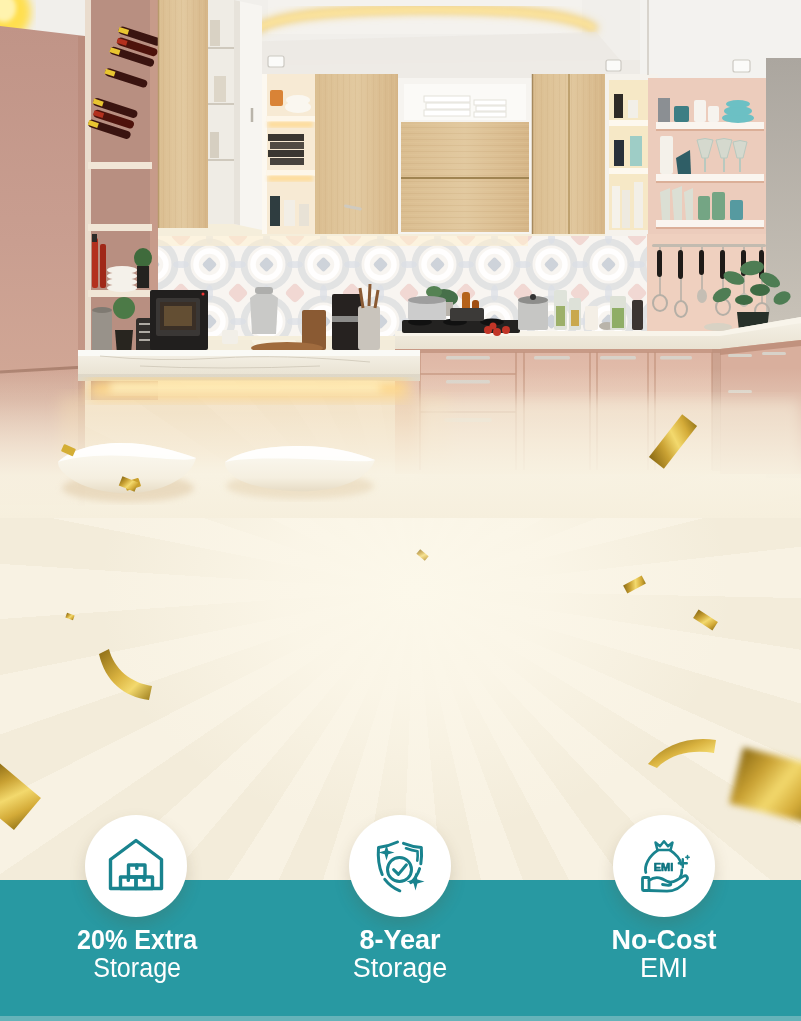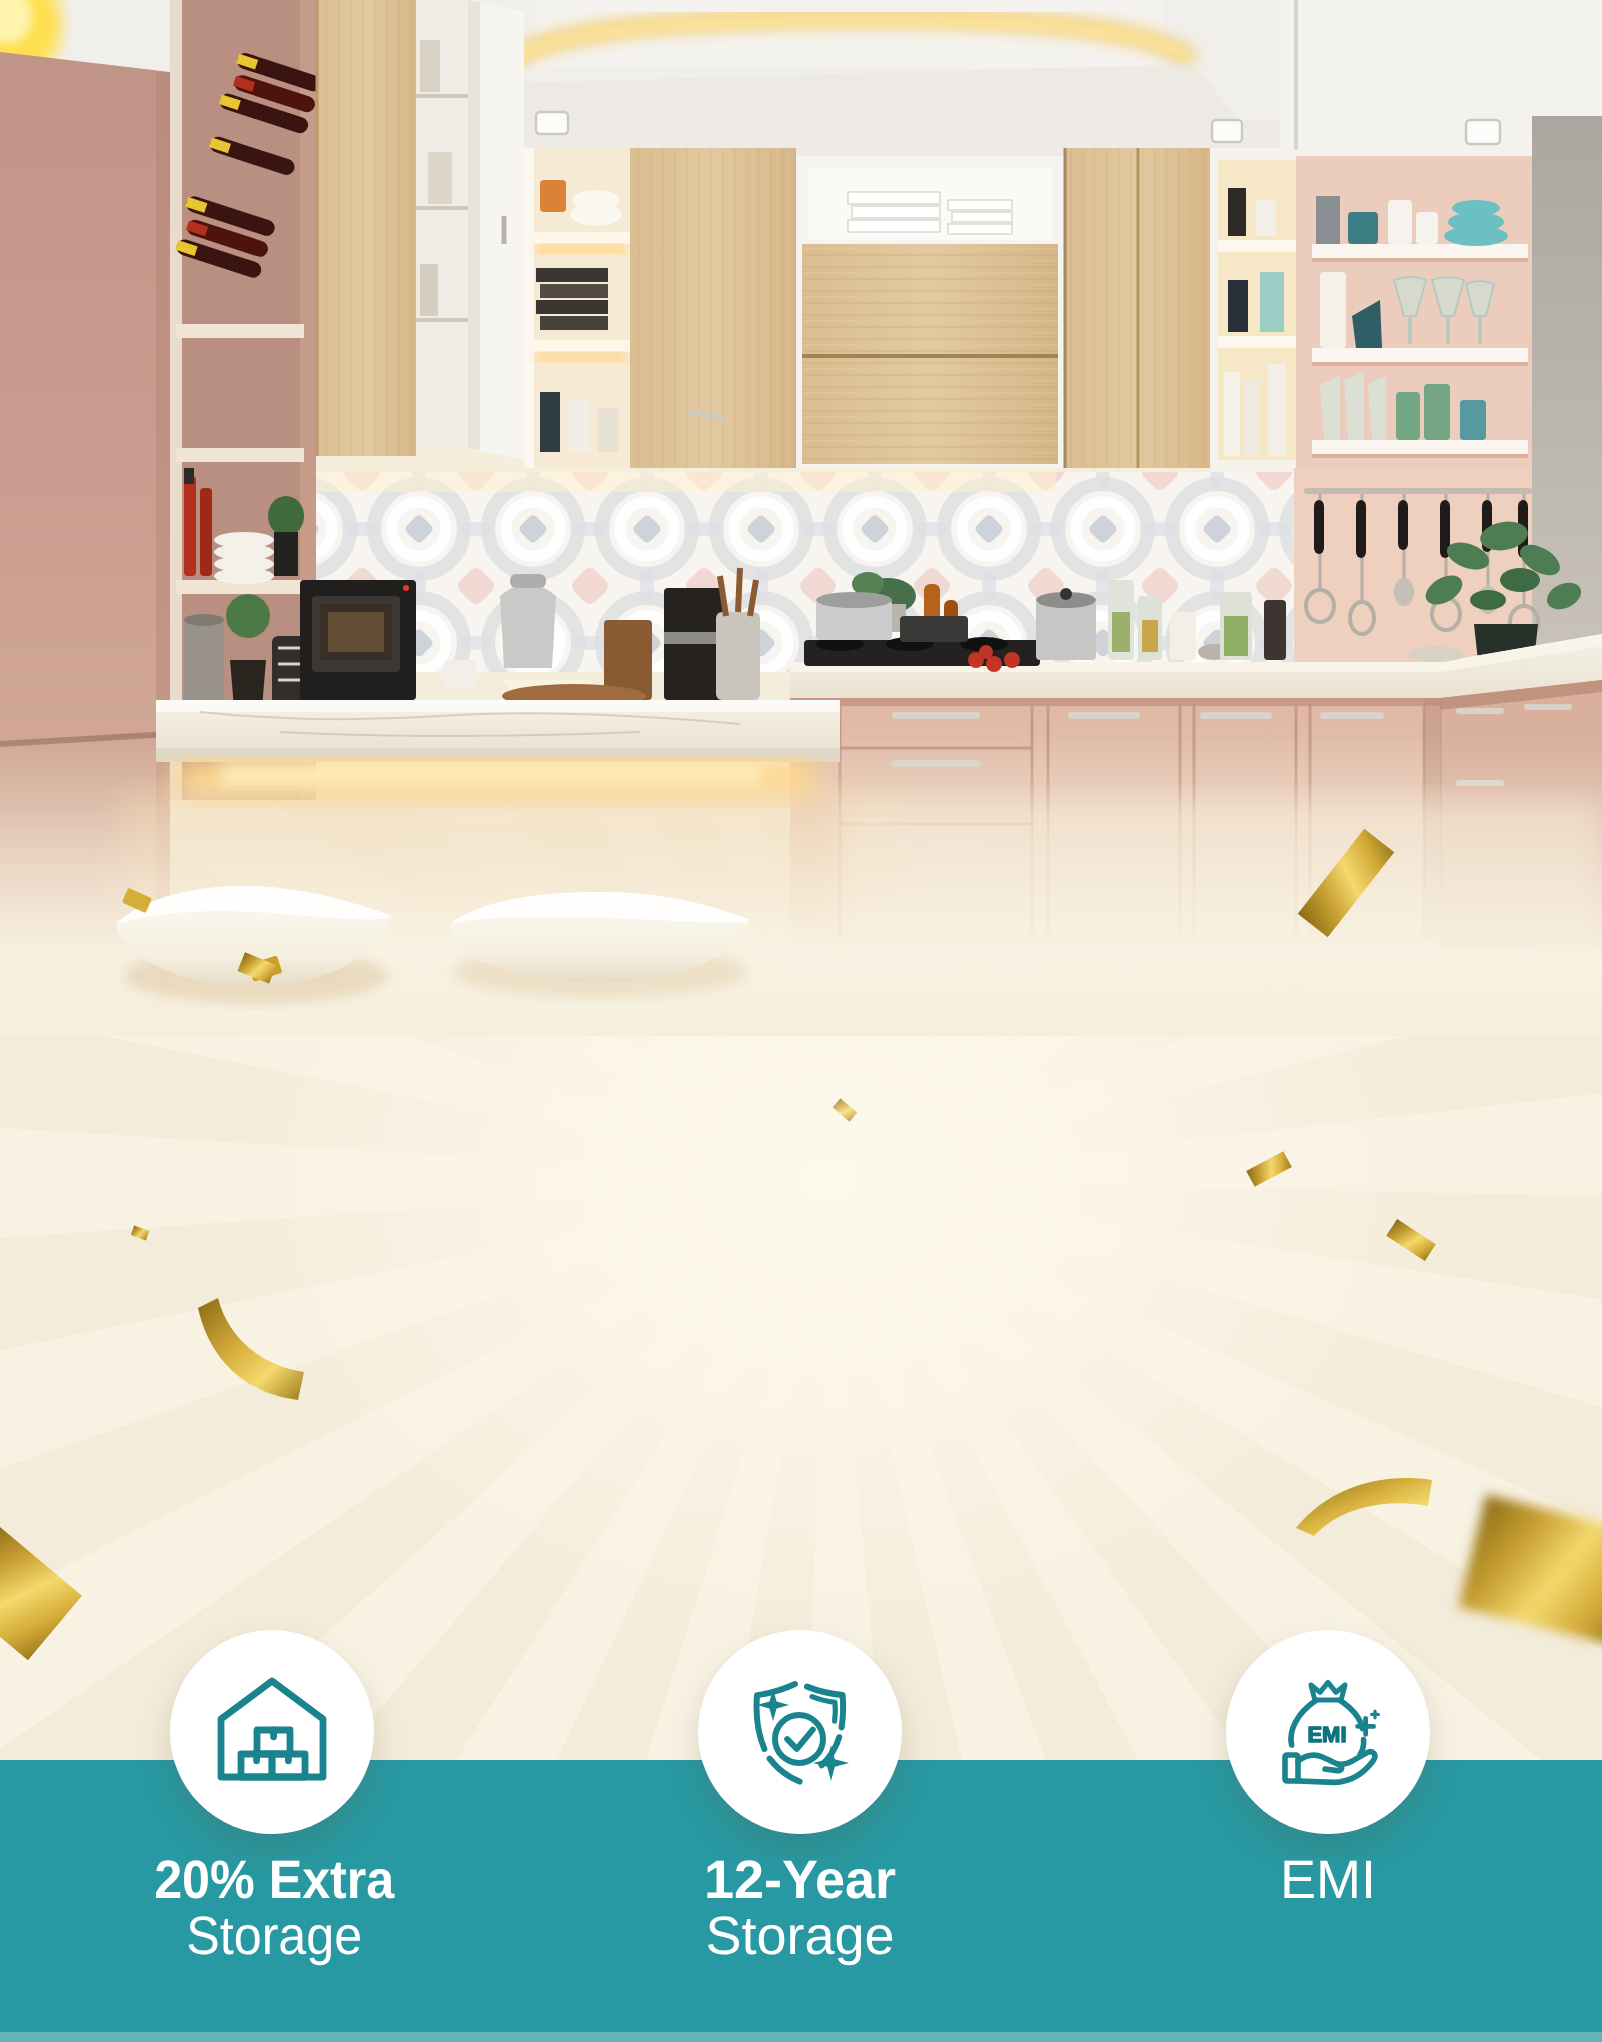--- a/index.html
+++ b/index.html
@@ -537,19 +537,20 @@
       <rect x="8.5" y="41.5" width="6.5" height="13" rx="1"></rect>
       <path d="M15 44.5 C19 41.5 23.5 40.8 27.5 42.6 C30 43.7 32.5 45.2 34.8 46 C37.5 46.9 37.6 49.6 34.5 49.3 L28.5 48.5"></path>
       <path d="M15 54.5 L33 55.2 C41.5 55 48 50.5 52.5 44.5 C54.8 41.5 52.4 38.6 49.3 40.4 L42.5 44.3 C40 45.8 37 46.3 34.8 46"></path>
     </svg>
   </div>
   <div class="lbl" style="left:16px;transform:scaleX(0.93);transform-origin:136px 0;">
       <b>20% Extra</b>
       <span>Storage</span>
     </div>
   <div class="lbl" style="left:280px">
-      <b>12-Year</b>
+      <b>8-Year</b>
       <span>Storage</span>
     </div>
   <div class="lbl" style="left:544px">
+      <b>No-Cost</b>
       <span>EMI</span>
     </div>
 </div>
 
 </body></html>

